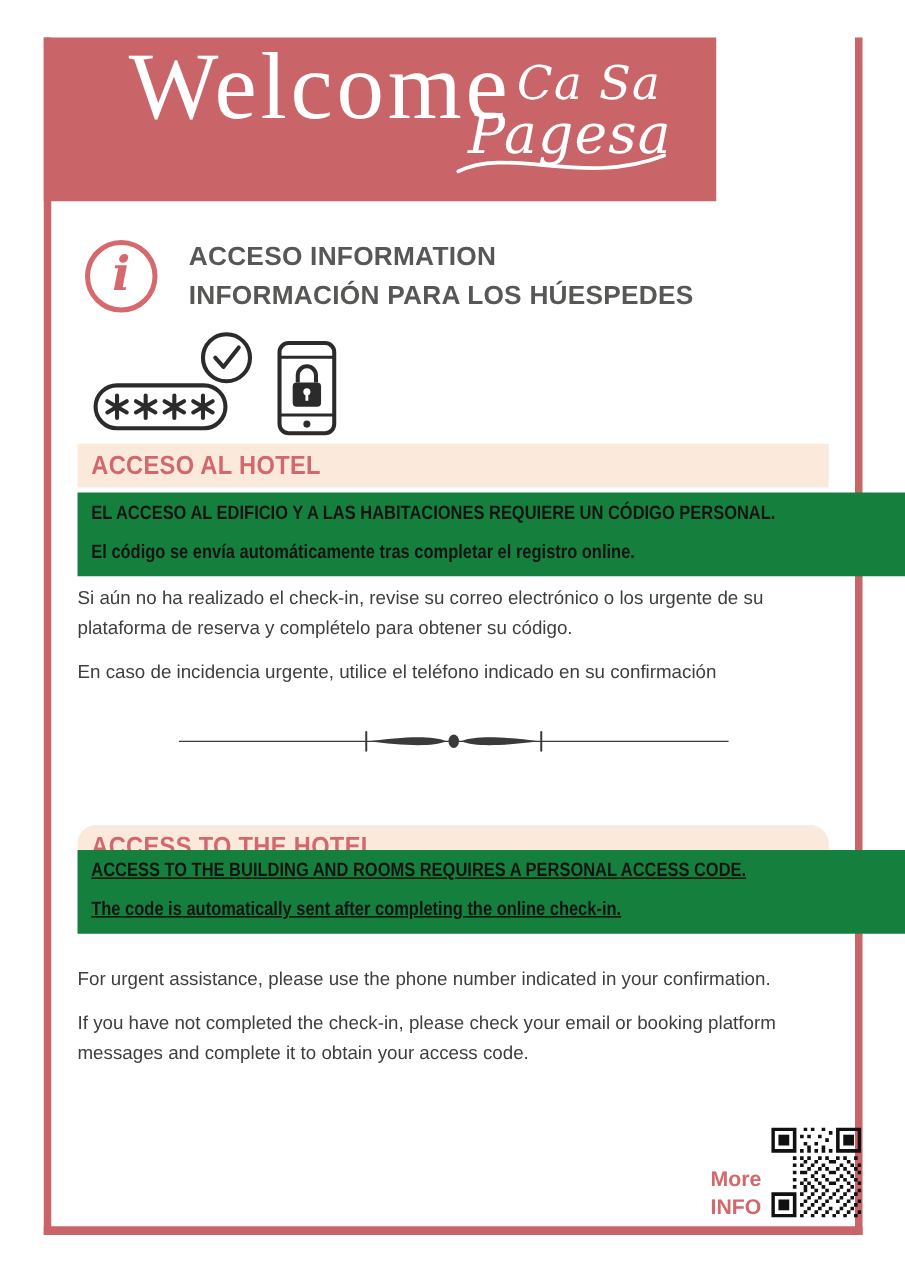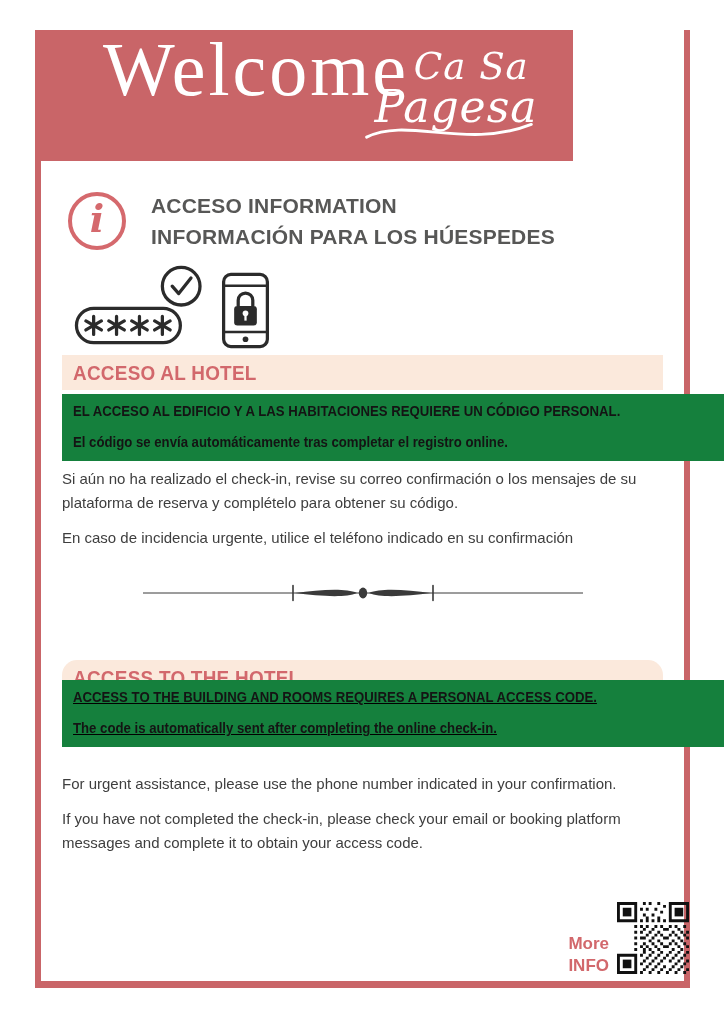--- a/index.html
+++ b/index.html
@@ -123,21 +123,21 @@
   </div>
 
   <div class="bar bar-es">
     <span>ACCESO AL HOTEL</span>
   </div>
   <div class="bold-block bold-es">
     <p>EL ACCESO AL EDIFICIO Y A LAS HABITACIONES REQUIERE UN CÓDIGO PERSONAL.</p>
     <p>El código se envía automáticamente tras completar el registro online.</p>
   </div>
   <div class="body-block body-es">
-    <p>Si aún no ha realizado el check-in, revise su correo confirmación o los mensajes de su plataforma de reserva y complételo para obtener su código.</p>
+    <p>Si aún no ha realizado el check-in, revise su correo electrónico o los urgente de su plataforma de reserva y complételo para obtener su código.</p>
     <p>En caso de incidencia urgente, utilice el teléfono indicado en su confirmación</p>
   </div>
 
   <div class="divider-wrap">
     <svg width="440" height="22" viewBox="0 0 440 22">
       <line x1="0" y1="11" x2="440" y2="11" stroke="#3a3a3a" stroke-width="1"></line>
       <path d="M150 3.5v15M290 3.5v15" stroke="#3a3a3a" stroke-width="1.6" stroke-linecap="round"></path>
       <path d="M152 11 C176 8, 202 5.8, 214 11 C202 16.2, 176 14, 152 11 Z" fill="#3a3a3a"></path>
       <path d="M288 11 C264 8, 238 5.8, 226 11 C238 16.2, 264 14, 288 11 Z" fill="#3a3a3a"></path>
       <ellipse cx="220" cy="11" rx="4.2" ry="5.4" fill="#3a3a3a"></ellipse>

